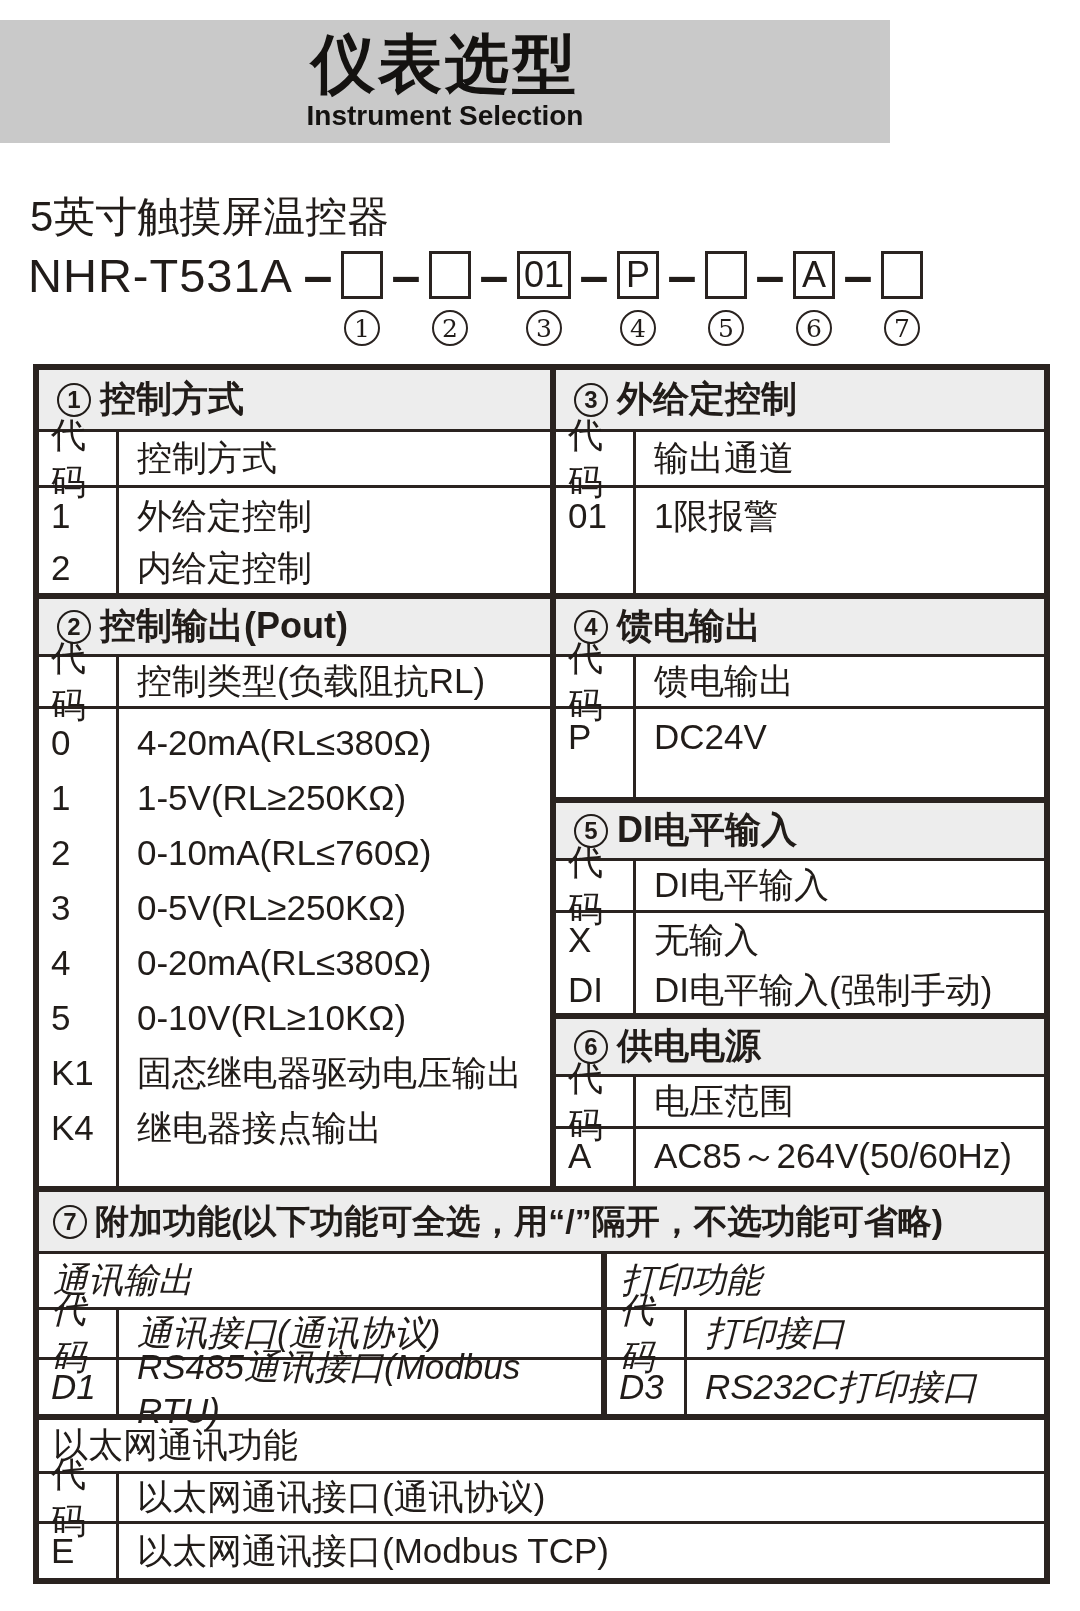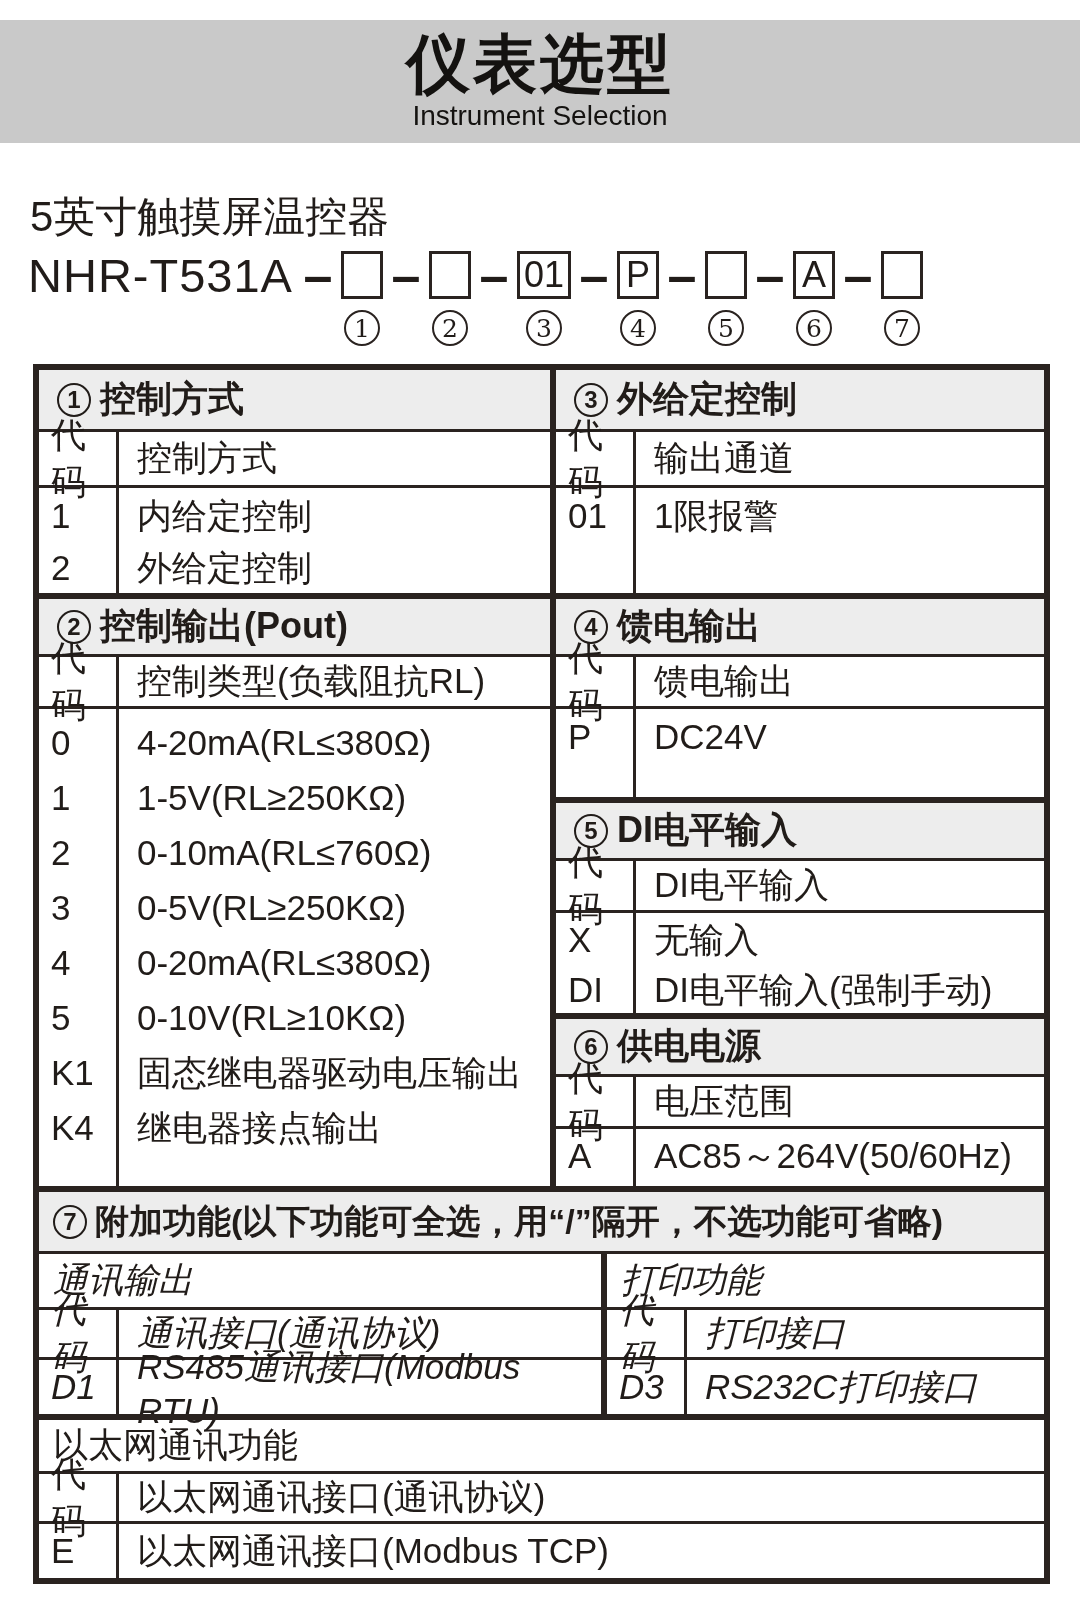--- a/index.html
+++ b/index.html
@@ -12,26 +12,26 @@
   html,body{background:#fff;}
   body{
     width:1080px;height:1611px;margin:0;overflow:hidden;
     font-family:"Liberation Sans","DejaVu Sans",sans-serif;
     color:var(--txt);
   }
   .page{position:relative;width:1080px;height:1611px;background:#fff;}
 
   
   .banner{
-    margin-top:20px;height:123px;width:1080px;
+    margin-top:20px;height:123px;width:890px;
     background:var(--banner);
     display:flex;flex-direction:column;align-items:center;justify-content:center;
   }
   .banner-title{font-size:64px;font-weight:700;letter-spacing:3px;line-height:1.05;color:#141210;}
-  .banner-subtitle{font-size:28px;font-weight:400;margin-top:1px;color:#141210;}
+  .banner-subtitle{font-size:28px;font-weight:700;margin-top:1px;color:#141210;}
 
   
   .product-title{margin:50px 0 0 30px;font-size:42px;font-weight:500;line-height:48px;}
   .model-line{display:flex;align-items:flex-start;margin:10px 0 0 28px;}
   .model-prefix{
     font-size:47px;font-weight:500;letter-spacing:1px;
     height:48px;display:flex;align-items:center;margin-right:2px;
   }
   .segment{display:flex;align-items:flex-start;}
   .dash{
@@ -192,22 +192,22 @@
           <div class="hrow">
             <div class="ccode">代码</div>
             <div class="cdesc">控制方式</div>
           </div>
           <div class="drows h105">
             <div class="ccode">
               <span class="line l52">1</span>
               <span class="line l52">2</span>
             </div>
             <div class="cdesc">
+              <span class="line l52">外给定控制</span>
               <span class="line l52">内给定控制</span>
-              <span class="line l52">外给定控制</span>
             </div>
           </div>
         </section>
 
         <section class="sec sep grow">
           <div class="sec-header h58">
             <span class="sec-num">2</span>
             <span>控制输出(Pout)</span>
           </div>
           <div class="hrow h52">

